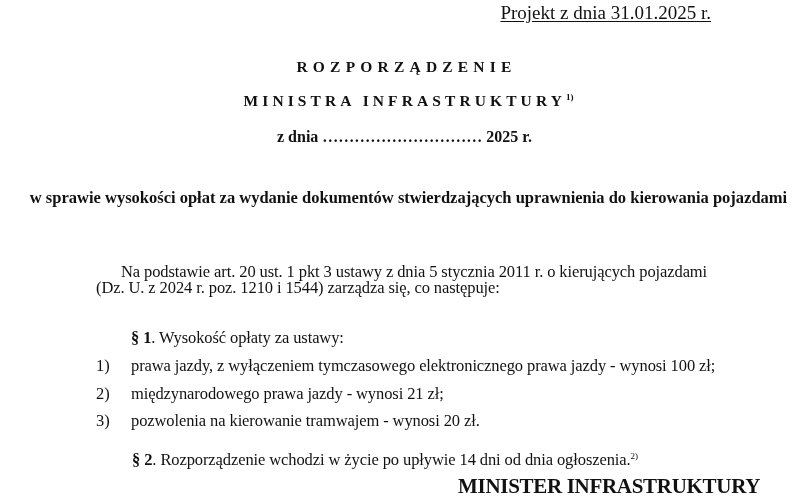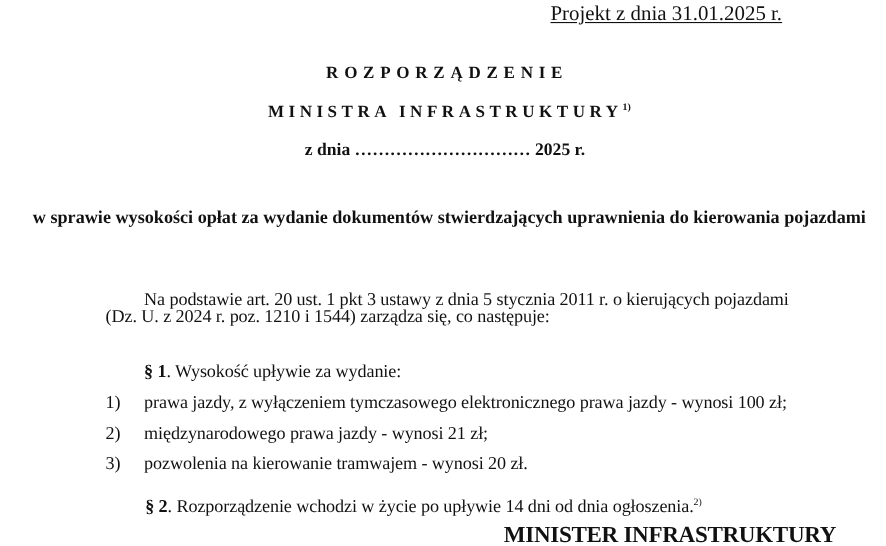--- a/index.html
+++ b/index.html
@@ -59,21 +59,21 @@
       font-size: 16.5px;
       font-weight: bold;
       line-height: 29px;
       white-space: normal;
       padding-left: 6px;
     }
     .body-text {
       font-size: 16.5px;
       letter-spacing: -0.1px;
     }
-    .preamble-1 { left: 131px; top: 262px; }
+    .preamble-1 { left: 121px; top: 262px; }
     .preamble-2 { left: 96px;  top: 278px; }
     .par1       { left: 131px; top: 328px; }
     .item-num   { left: 96px; }
     .item-text  { left: 131px; }
     .row1 { top: 356px; }
     .row2 { top: 384px; }
     .row3 { top: 411px; }
     .par2 { left: 132px; top: 450px; }
     .signature {
       left: 458px;
@@ -93,21 +93,21 @@
 
 <div class="abs center subtitle"><span>MINISTRA INFRASTRUKTURY</span><sup>1)</sup></div>
 
 <div class="abs center date-line">z dnia ………………………… 2025 r.</div>
 
 <div class="abs center subject">w sprawie wysokości opłat za wydanie dokumentów stwierdzających uprawnienia do kierowania pojazdami</div>
 
 <div class="abs body-text preamble-1">Na podstawie art. 20 ust. 1 pkt 3 ustawy z dnia 5 stycznia 2011 r. o kierujących pojazdami</div>
 <div class="abs body-text preamble-2">(Dz. U. z 2024 r. poz. 1210 i 1544) zarządza się, co następuje:</div>
 
-<div class="abs body-text par1"><b class="para-mark">§ 1</b><span>. Wysokość upływie za wydanie:</span></div>
+<div class="abs body-text par1"><b class="para-mark">§ 1</b><span>. Wysokość opłaty za ustawy:</span></div>
 
 <div class="abs body-text item-num row1">1)</div>
 <div class="abs body-text item-text row1">prawa jazdy, z wyłączeniem tymczasowego elektronicznego prawa jazdy - wynosi 100 zł;</div>
 
 <div class="abs body-text item-num row2">2)</div>
 <div class="abs body-text item-text row2">międzynarodowego prawa jazdy - wynosi 21 zł;</div>
 
 <div class="abs body-text item-num row3">3)</div>
 <div class="abs body-text item-text row3">pozwolenia na kierowanie tramwajem - wynosi 20 zł.</div>
 

